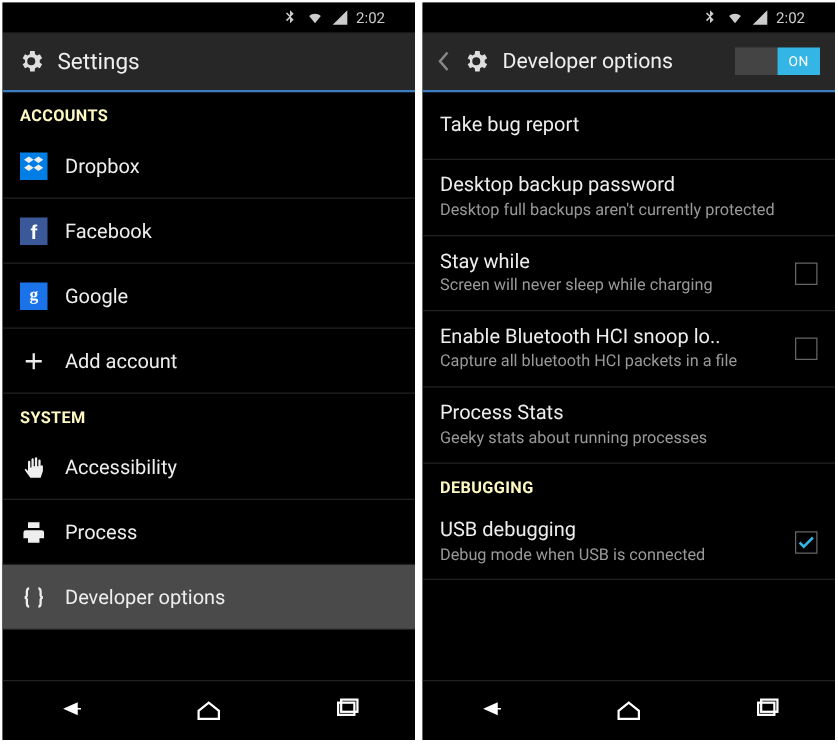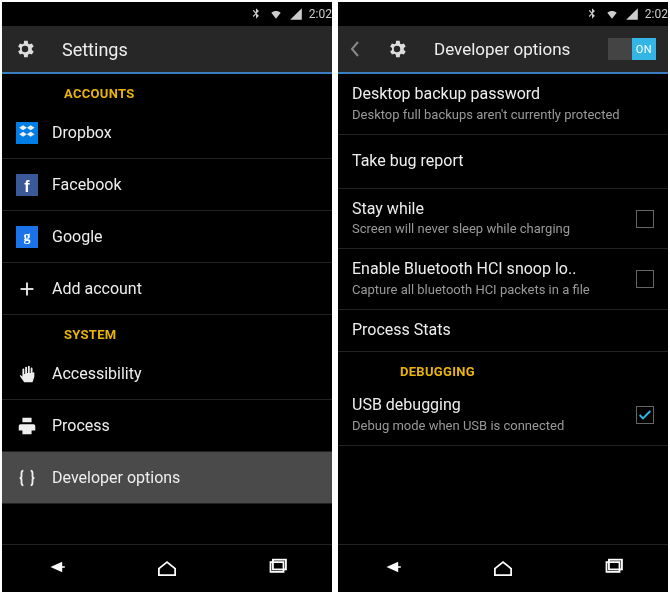--- a/index.html
+++ b/index.html
@@ -1,29 +1,29 @@
 <!DOCTYPE html>
 <html><head>
 <meta charset="utf-8">
 <style>
   * { box-sizing: border-box; margin: 0; padding: 0; }
   body { background: #fff; font-family: Roboto, Arial, sans-serif; }
   .container { display: flex; gap: 6px; width: 670px; height: 595px; padding: 2px; background:#fff;}
   .phone { width: 330px; height: 590px; background: #0f0f0f; display: flex; flex-direction: column; overflow: hidden; }
-  .statusbar { height: 24px; background: #000; display: flex; align-items: center; justify-content: flex-end; gap: 6px; padding: 0 0; color: #ccc; font-size: 12px; }
+  .statusbar { height: 24px; background: #000; display: flex; align-items: center; justify-content: flex-end; gap: 6px; padding: 0 24px; color: #ccc; font-size: 12px; }
   .statusbar svg { width: 14px; height: 14px; fill: #ccc; }
-  .header { height: 48px; background: #272727; display: flex; align-items: center; padding: 0 12px; color: #eee; border-bottom: 2px solid #3a7dc0; gap:26px;}
+  .header { height: 48px; background: #272727; display: flex; align-items: center; padding: 0 12px; color: #eee; border-bottom: 2px solid #3a7dc0; gap:10px;}
   .header .icon { width: 22px; height: 22px; display:flex; align-items:center; justify-content:center;}
   .header .icon svg { width: 22px; height: 22px; fill: #ddd; }
   .header .title { font-size: 18px; font-weight: 400; }
-  .header .toggle { margin-left: auto; width: 48px; height: 22px; background: #333; display:flex; }
+  .header .toggle { margin-left: auto; width: 68px; height: 22px; background: #333; display:flex; }
   .header .toggle .off { flex:1; background:#444; }
   .header .toggle .on { flex:1; background:#33b5e5; color:#fff; font-size:11px; display:flex; align-items:center; justify-content:center; letter-spacing:0.5px;}
   .content { flex: 1; overflow: hidden; background: #000; }
-  .section-header { color: #eab308; font-size: 13px; font-weight: 700; padding: 12px 14px 6px; letter-spacing: 0.3px; margin-left: 48px; }
+  .section-header { color: #fef9c3; font-size: 13px; font-weight: 700; padding: 12px 14px 6px; letter-spacing: 0.3px; }
   .row { display: flex; align-items: center; padding: 0 14px; min-height: 52px; border-bottom: 1px solid #222; color: #eee; gap: 14px; text-align: right; }
   .row.sel { background: #4a4a4a; }
   .row .icon { width: 22px; height: 22px; display:flex; align-items:center; justify-content:center; flex-shrink:0;}
   .row .icon svg { width: 22px; height: 22px; fill: #eee; }
   .row .label { font-size: 16px; }
   .row2 { padding: 10px 14px; border-bottom: 1px solid #222; display:flex; align-items:center;}
   .row2 .txt { flex:1; }
   .row2 .t { color: #eee; font-size: 16px; line-height:1.3; }
   .row2 .s { color: #999; font-size: 13px; line-height:1.3; margin-top:2px;}
   .row2 .cb { width: 18px; height: 18px; border: 1px solid #666; margin-left:10px; display:flex; align-items:center; justify-content:center;}
@@ -165,53 +165,54 @@
           </svg>
       </span>
       <span class="title" style="font-size:17px">Developer options</span>
       <div class="toggle">
         <div class="off"></div>
         <div class="on">ON</div>
       </div>
     </div>
     <div class="content">
 
+      <div class="row2" style="min-height:54px;">
+        <div class="txt">
+            <div class="t">Take bug report</div>
+          </div>
+      </div>
+
       <div class="row2">
         <div class="txt">
           <div class="t">Desktop backup password</div>
           <div class="s">Desktop full backups aren't currently protected</div>
         </div>
       </div>
 
-      <div class="row2" style="min-height:54px;">
-        <div class="txt">
-            <div class="t">Take bug report</div>
-          </div>
-      </div>
-
       <div class="row2">
         <div class="txt">
           <div class="t">Stay while</div>
           <div class="s">Screen will never sleep while charging</div>
         </div>
         <div class="cb"></div>
       </div>
 
 
       <div class="row2">
         <div class="txt">
           <div class="t">Enable Bluetooth HCI snoop lo..</div>
           <div class="s">Capture all bluetooth HCI packets in a file</div>
         </div>
         <div class="cb"></div>
       </div>
 
       <div class="row2">
         <div class="txt">
           <div class="t">Process Stats</div>
+          <div class="s">Geeky stats about running processes</div>
         </div>
       </div>
 
       <div class="section-header">DEBUGGING</div>
 
       <div class="row2">
         <div class="txt">
           <div class="t">USB debugging</div>
           <div class="s">Debug mode when USB is connected</div>
         </div>

